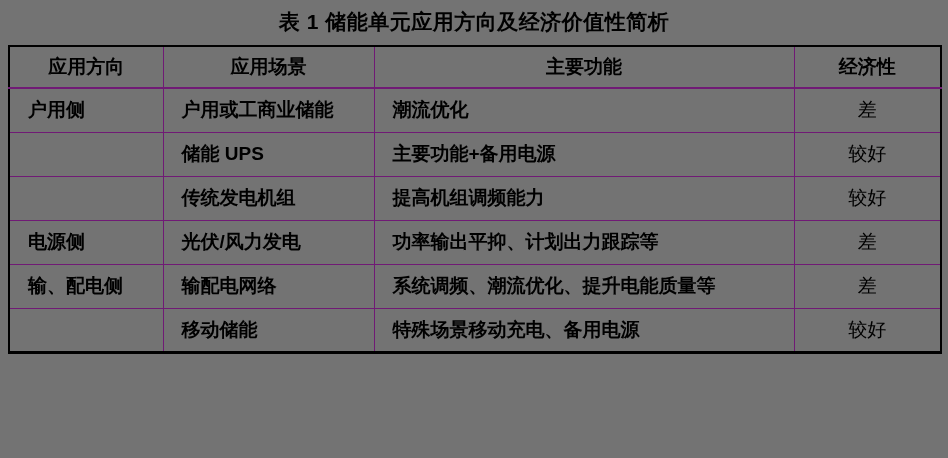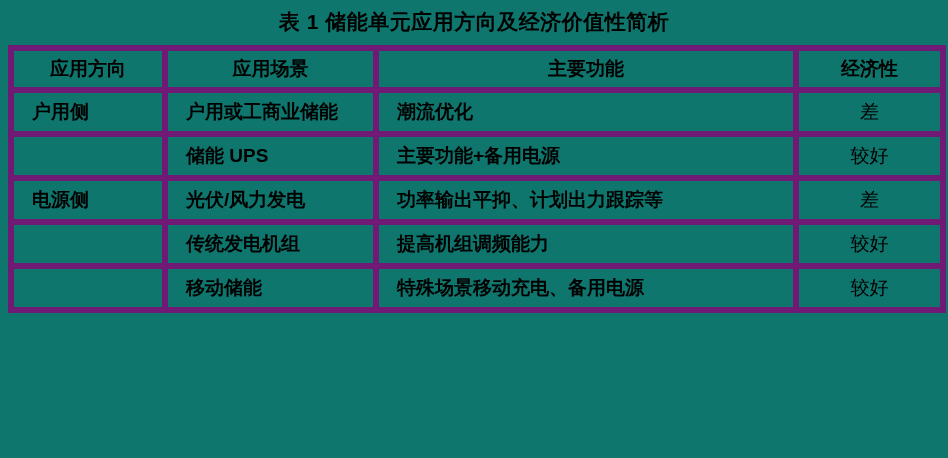--- a/index.html
+++ b/index.html
@@ -9,21 +9,21 @@
     background: #ffffff;
     width: 948px;
     height: 458px;
     font-family: "Liberation Sans", sans-serif;
     color: #000000;
   }
   .page {
     position: relative;
     width: 948px;
     height: 458px;
-    background: #0f766e;
+    background: #737373;
     overflow: hidden;
   }
   .doc-title {
     position: absolute;
     left: 8px;
     top: 8px;
     width: 932px;
     text-align: center;
     font-size: 21px;
     font-weight: bold;
@@ -35,21 +35,21 @@
     left: 8px;
     top: 45px;
     width: 932px;
     border-collapse: collapse;
     table-layout: fixed;
     border: 2px solid #000000;
     border-bottom-width: 3px;
   }
   .data-table th,
   .data-table td {
-    border: 6px solid #701a75;
+    border: 1px solid #701a75;
     height: 44px;
     font-size: 19px;
     padding: 0;
     vertical-align: middle;
     overflow: hidden;
     white-space: nowrap;
   }
   .data-table th {
     font-weight: bold;
     text-align: center;
@@ -98,30 +98,36 @@
         <td class="cell-left">潮流优化</td>
         <td class="cell-center">差</td>
       </tr>
       <tr>
         <td class="cell-left"></td>
         <td class="cell-left">储能 UPS</td>
         <td class="cell-left">主要功能+备用电源</td>
         <td class="cell-center">较好</td>
       </tr>
       <tr>
+        <td class="cell-left"></td>
+        <td class="cell-left">传统发电机组</td>
+        <td class="cell-left">提高机组调频能力</td>
+        <td class="cell-center">较好</td>
+      </tr>
+      <tr>
         <td class="cell-left">电源侧</td>
         <td class="cell-left">光伏/风力发电</td>
         <td class="cell-left">功率输出平抑、计划出力跟踪等</td>
         <td class="cell-center">差</td>
       </tr>
       <tr>
-        <td class="cell-left"></td>
-        <td class="cell-left">传统发电机组</td>
-        <td class="cell-left">提高机组调频能力</td>
-        <td class="cell-center">较好</td>
+        <td class="cell-left">输、配电侧</td>
+        <td class="cell-left">输配电网络</td>
+        <td class="cell-left">系统调频、潮流优化、提升电能质量等</td>
+        <td class="cell-center">差</td>
       </tr>
       <tr>
         <td class="cell-left"></td>
         <td class="cell-left">移动储能</td>
         <td class="cell-left">特殊场景移动充电、备用电源</td>
         <td class="cell-center">较好</td>
       </tr>
     </tbody>
   </table>
 

